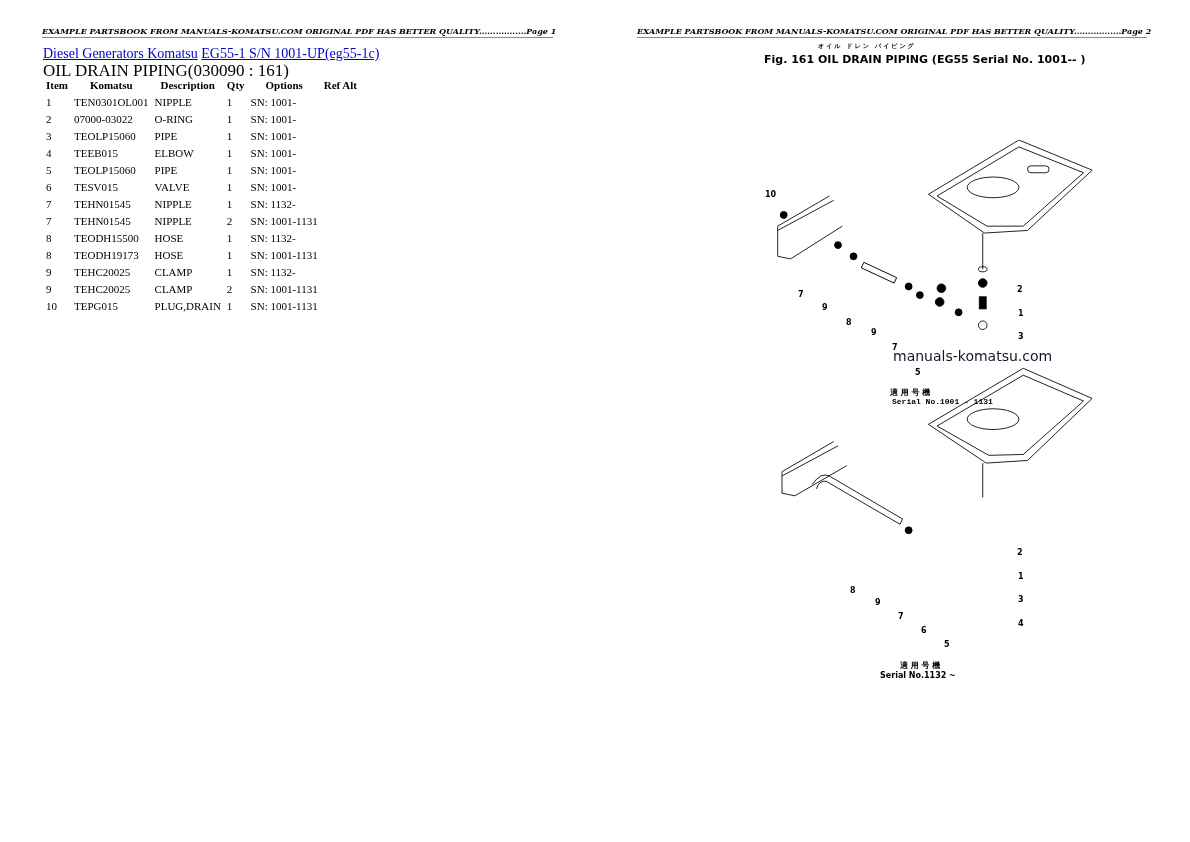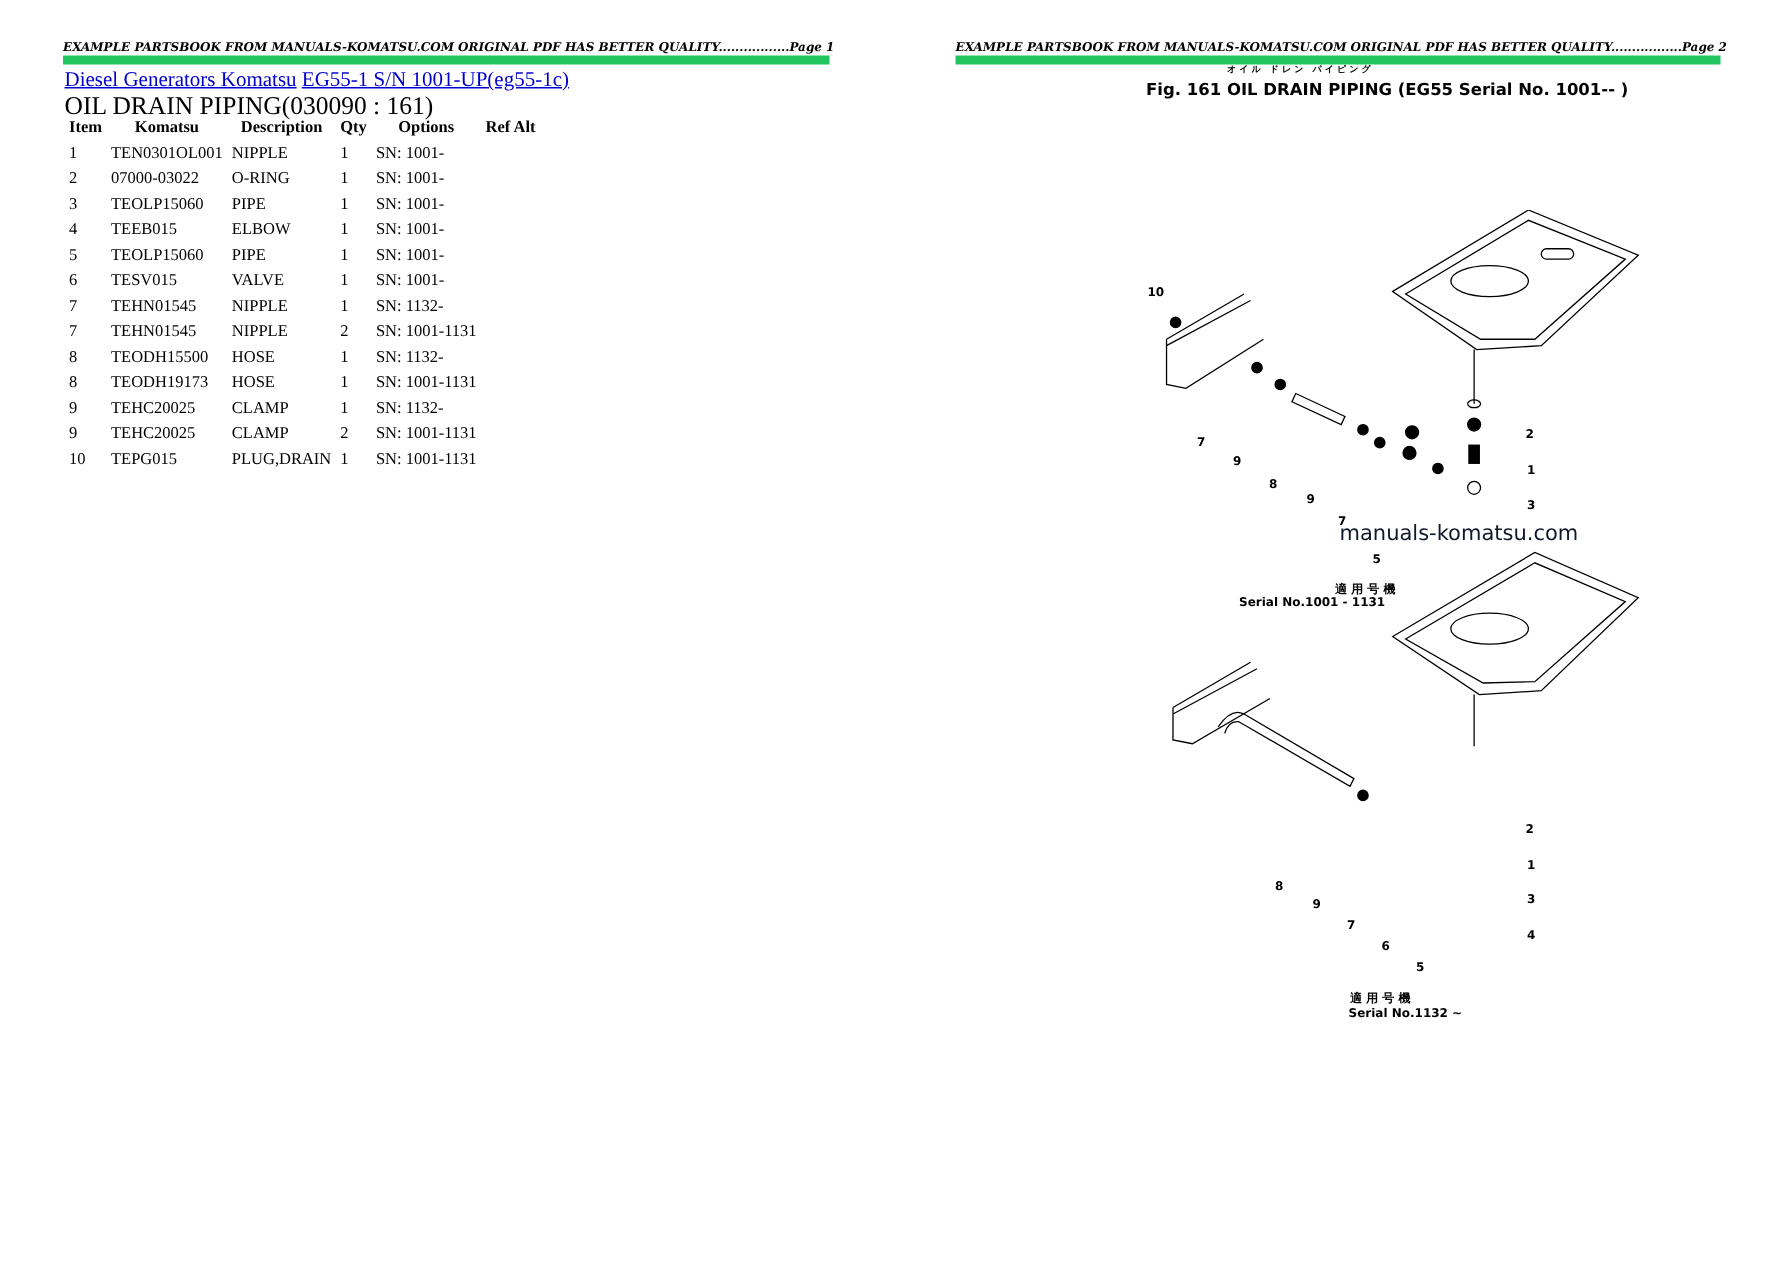--- a/index.html
+++ b/index.html
@@ -1,17 +1,17 @@
 <!DOCTYPE html>
 <html><head>
 <meta charset="utf-8">
 <style>
   html, body { margin:0; padding:0; background:#ffffff; }
   body { width:1190px; height:842px; position:relative; overflow:hidden; font-family:"DejaVu Serif", serif; color:#000; }
-  .page-header { position:absolute; top:26px; font-family:"DejaVu Serif", serif; font-style:italic; font-weight:bold; font-size:8px; text-align:left; border-bottom:6px solid #22c55e; padding-bottom:1px; white-space:nowrap; }
+  .page-header { position:absolute; top:26px; font-family:"DejaVu Serif", serif; font-style:italic; font-weight:bold; font-size:8px; text-align:left; border-bottom:1px solid #22c55e; padding-bottom:1px; white-space:nowrap; }
   #hdr1 { left:42px; width:511px; }
   #hdr2 { left:637px; width:510px; }
   .crumbs { position:absolute; left:43px; top:46px; font-size:14px; font-family:"Liberation Serif", serif; }
   .crumbs a { color:#0000cc; text-decoration:underline; cursor:pointer; }
   .section-title { position:absolute; left:43px; top:61px; font-size:17px; font-family:Liberation Serif, serif; }
   table.parts { position:absolute; left:43px; top:76px; border-collapse:collapse; font-family:Liberation Serif, serif; font-size:11px; }
   table.parts th { font-weight:bold; text-align:center; padding:1px 3px; height:15px; }
   table.parts td { padding:0 3px; height:17px; text-align:left; white-space:nowrap; }
   .figure { position:absolute; left:740px; top:40px; width:420px; height:650px; }
   .fig-title { position:absolute; left:764px; top:44px; font-family:"DejaVu Sans", sans-serif; font-weight:bold; font-size:11px; white-space:nowrap; }
@@ -207,26 +207,26 @@
 <div class="callout" style="left:871px;top:328px;">9</div>
 <div class="callout" style="left:892px;top:343px;">7</div>
 <div class="callout" style="left:915px;top:368px;">5</div>
 <div class="callout" style="left:1017px;top:285px;">2</div>
 <div class="callout" style="left:1018px;top:309px;">1</div>
 <div class="callout" style="left:1018px;top:332px;">3</div>
 
 <div class="watermark">manuals-komatsu.com</div>
 
 <div class="serial" style="left:890px;top:387px;">適 用 号 機</div>
-<div class="serial" style="left:826px;top:397px;">Serial No.1001 - 1131</div>
+<div class="serial" style="left:892px;top:397px;font-family:Liberation Mono, monospace;">Serial No.1001 - 1131</div>
 
 <div class="callout" style="left:850px;top:586px;">8</div>
 <div class="callout" style="left:875px;top:598px;">9</div>
 <div class="callout" style="left:898px;top:612px;">7</div>
 <div class="callout" style="left:921px;top:626px;">6</div>
 <div class="callout" style="left:944px;top:640px;">5</div>
 <div class="callout" style="left:1017px;top:548px;">2</div>
 <div class="callout" style="left:1018px;top:572px;">1</div>
 <div class="callout" style="left:1018px;top:595px;">3</div>
 <div class="callout" style="left:1018px;top:619px;">4</div>
 
 <div class="serial" style="left:900px;top:660px;">適 用 号 機</div>
-<div class="serial" style="left:880px;top:671px;margin-left:19px;">Serial No.1132 ~</div>
+<div class="serial" style="left:880px;top:671px;">Serial No.1132 ~</div>
 
 </body></html>

